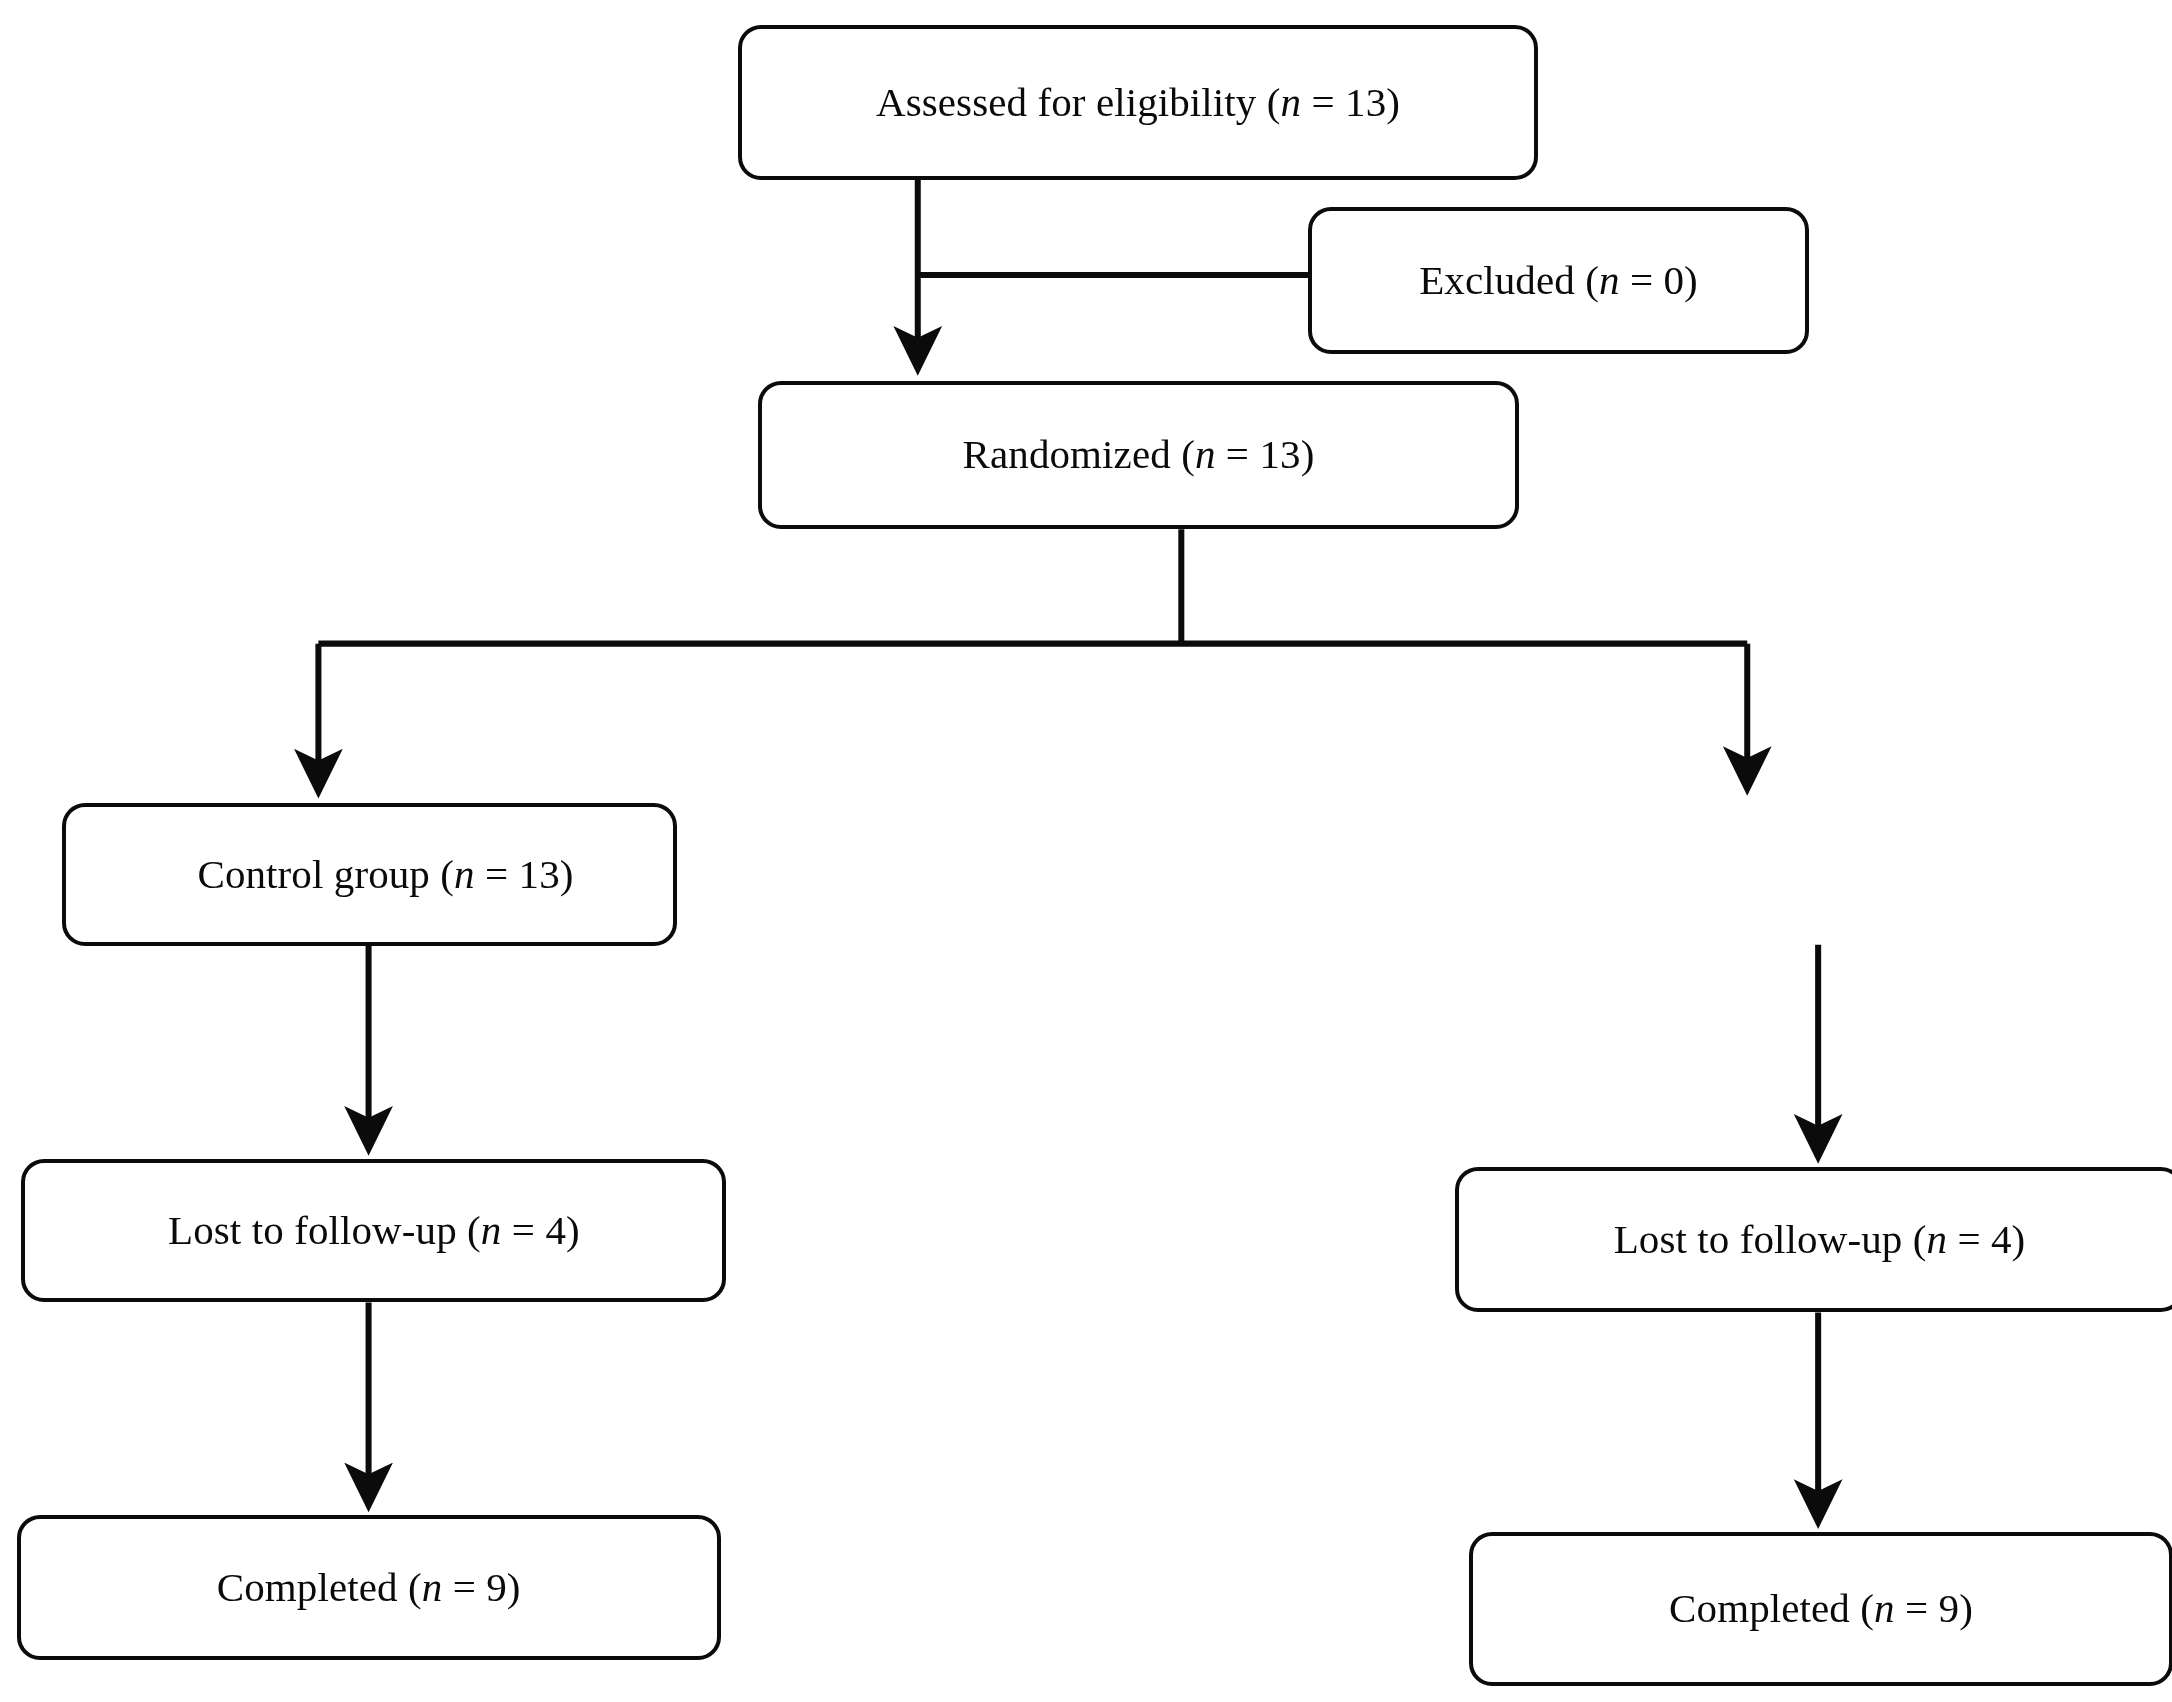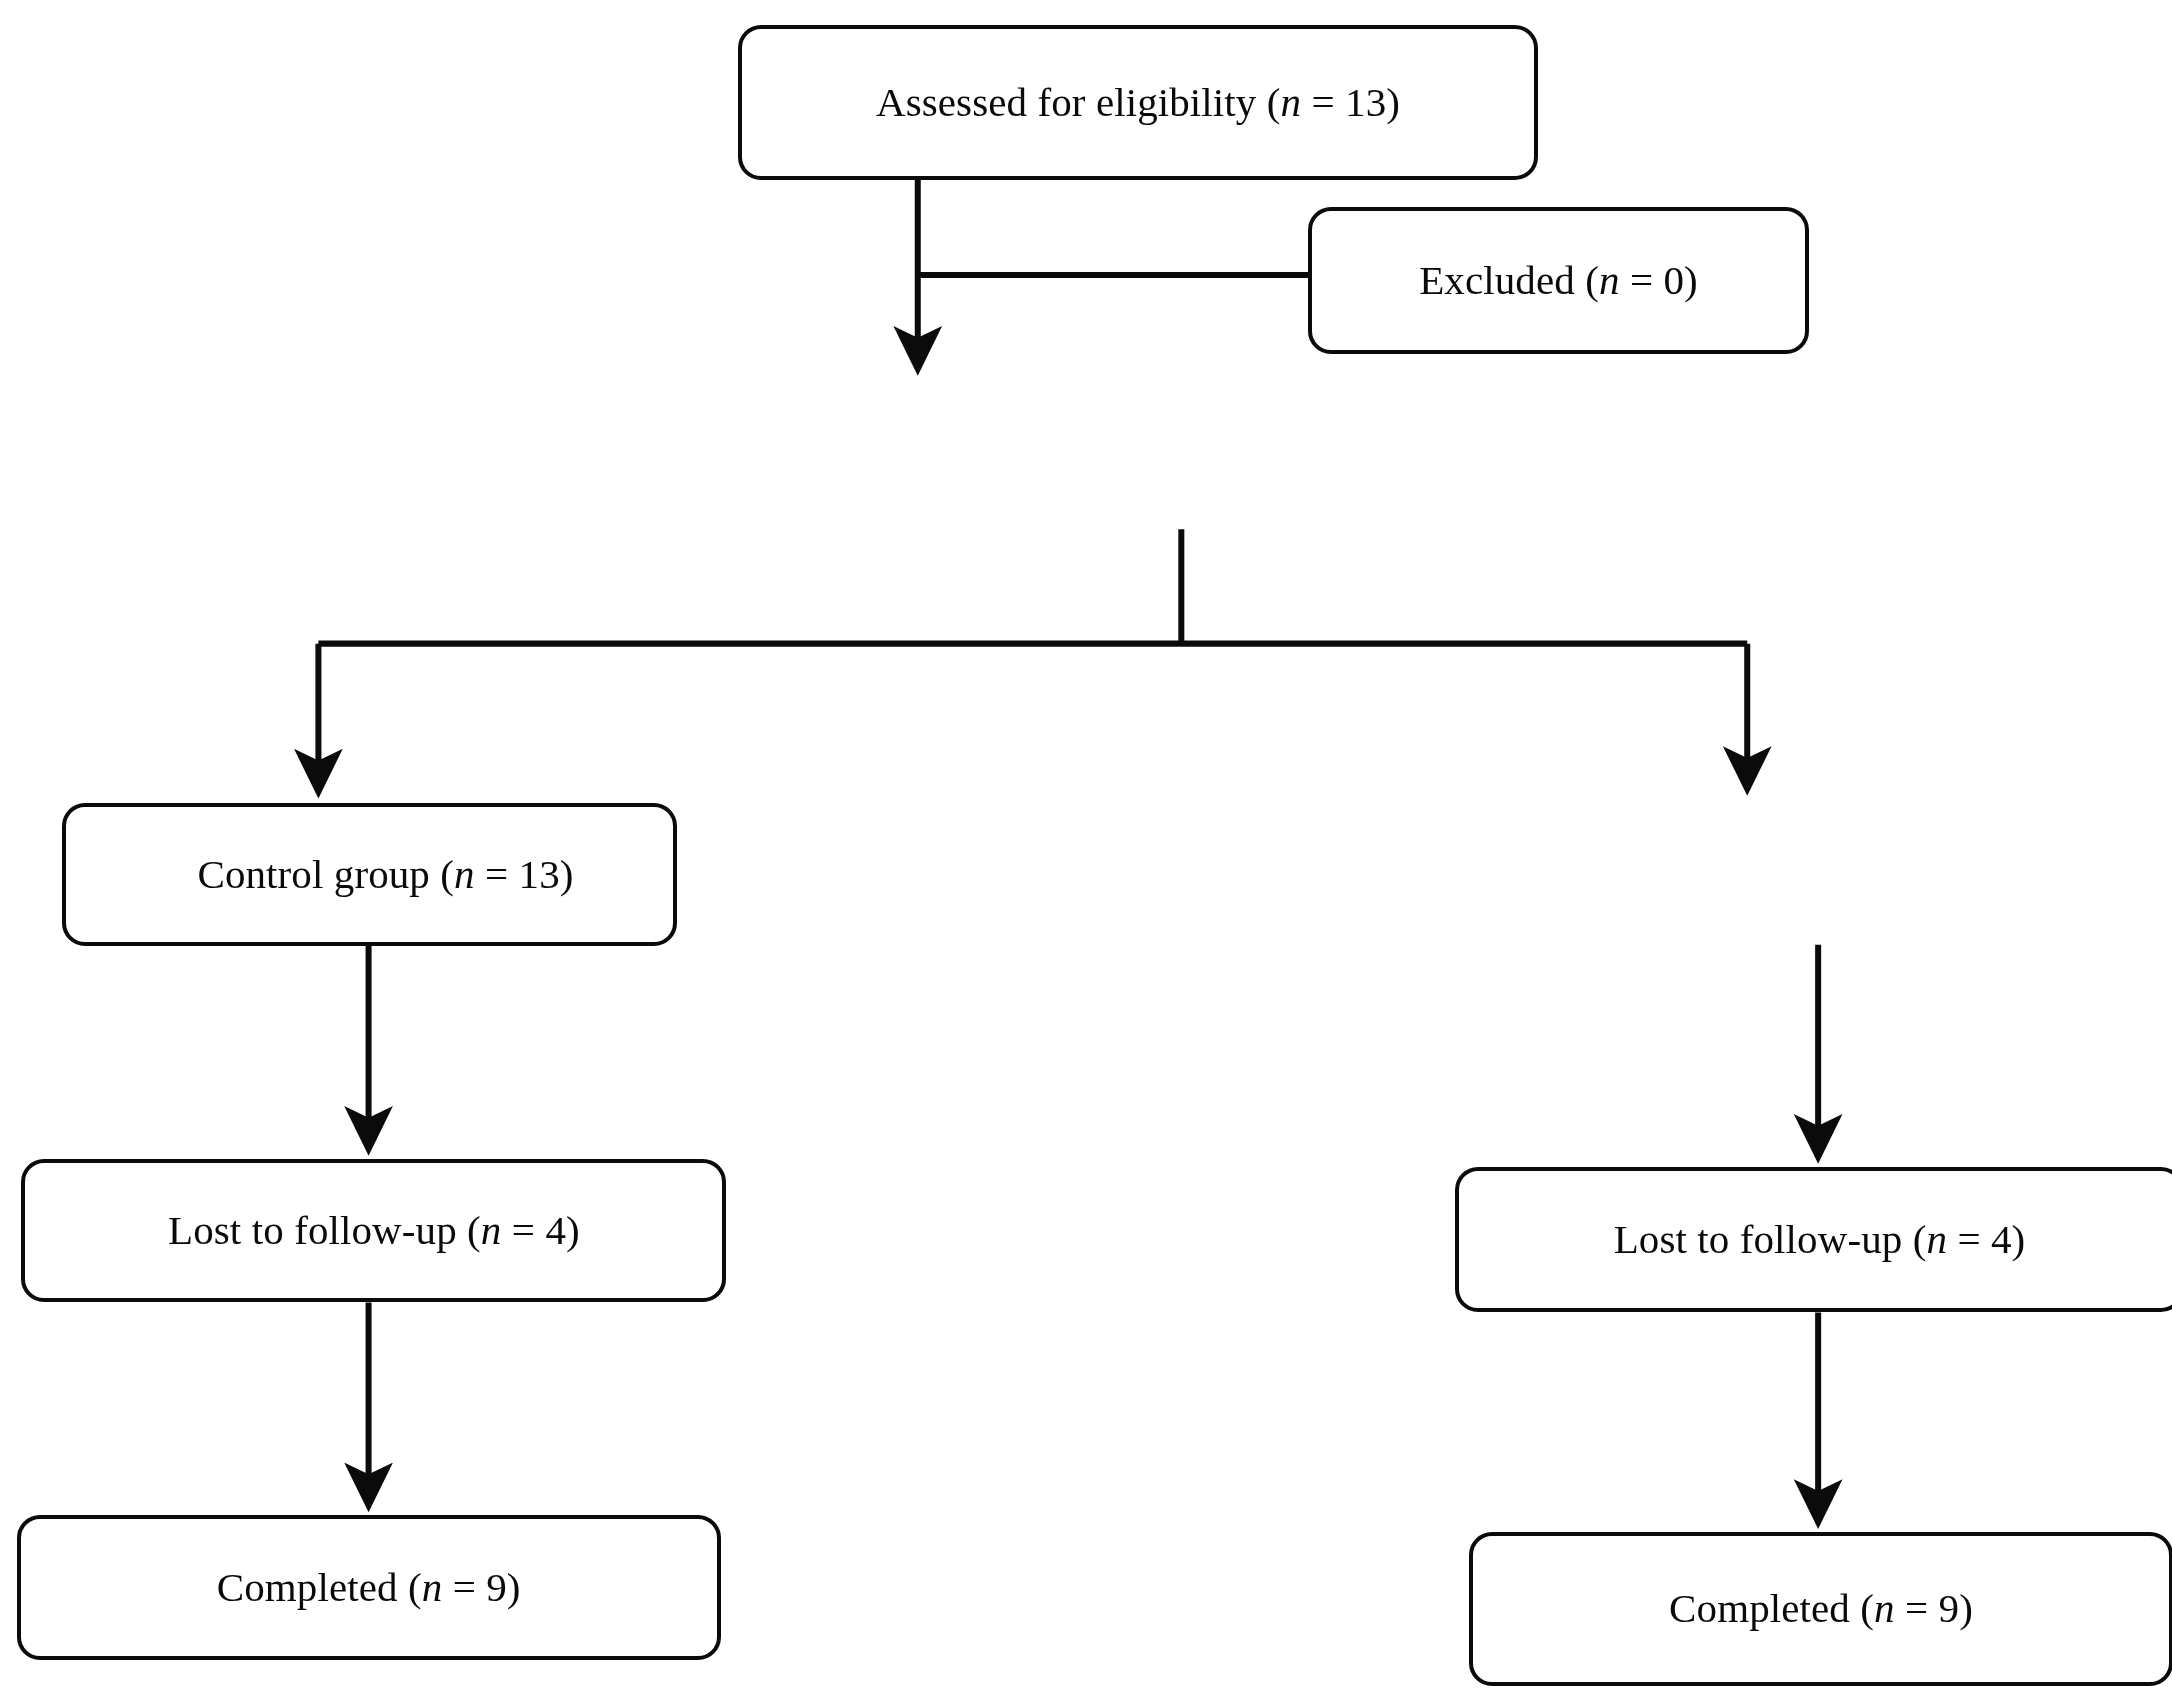--- a/index.html
+++ b/index.html
@@ -100,20 +100,23 @@
   </svg>
 
   <div class="node" style="left:738px; top:25.4px; width:800px; height:155px;">
     <div class="node-label"><span>Assessed for eligibility (</span><span class="it">n</span><span> = 13)</span></div>
   </div>
 
   <div class="node" style="left:1308px; top:195px; width:501px; height:147px;margin-top:12px;">
     <div class="node-label"><span>Excluded (</span><span class="it">n</span><span> = 0)</span></div>
   </div>
 
+  <div class="node" style="left:758px; top:381px; width:761px; height:148px;">
+    <div class="node-label"><span>Randomized (</span><span class="it">n</span><span> = 13)</span></div>
+  </div>
 
   <div class="node" style="left:62px; top:803px; width:615px; height:143px;padding-left:32px;">
     <div class="node-label"><span>Control group (</span><span class="it">n</span><span> = 13)</span></div>
   </div>
 
 
   <div class="node" style="left:21.4px; top:1159px; width:705px; height:143px;">
     <div class="node-label"><span>Lost to follow-up (</span><span class="it">n</span><span> = 4)</span></div>
   </div>
 

